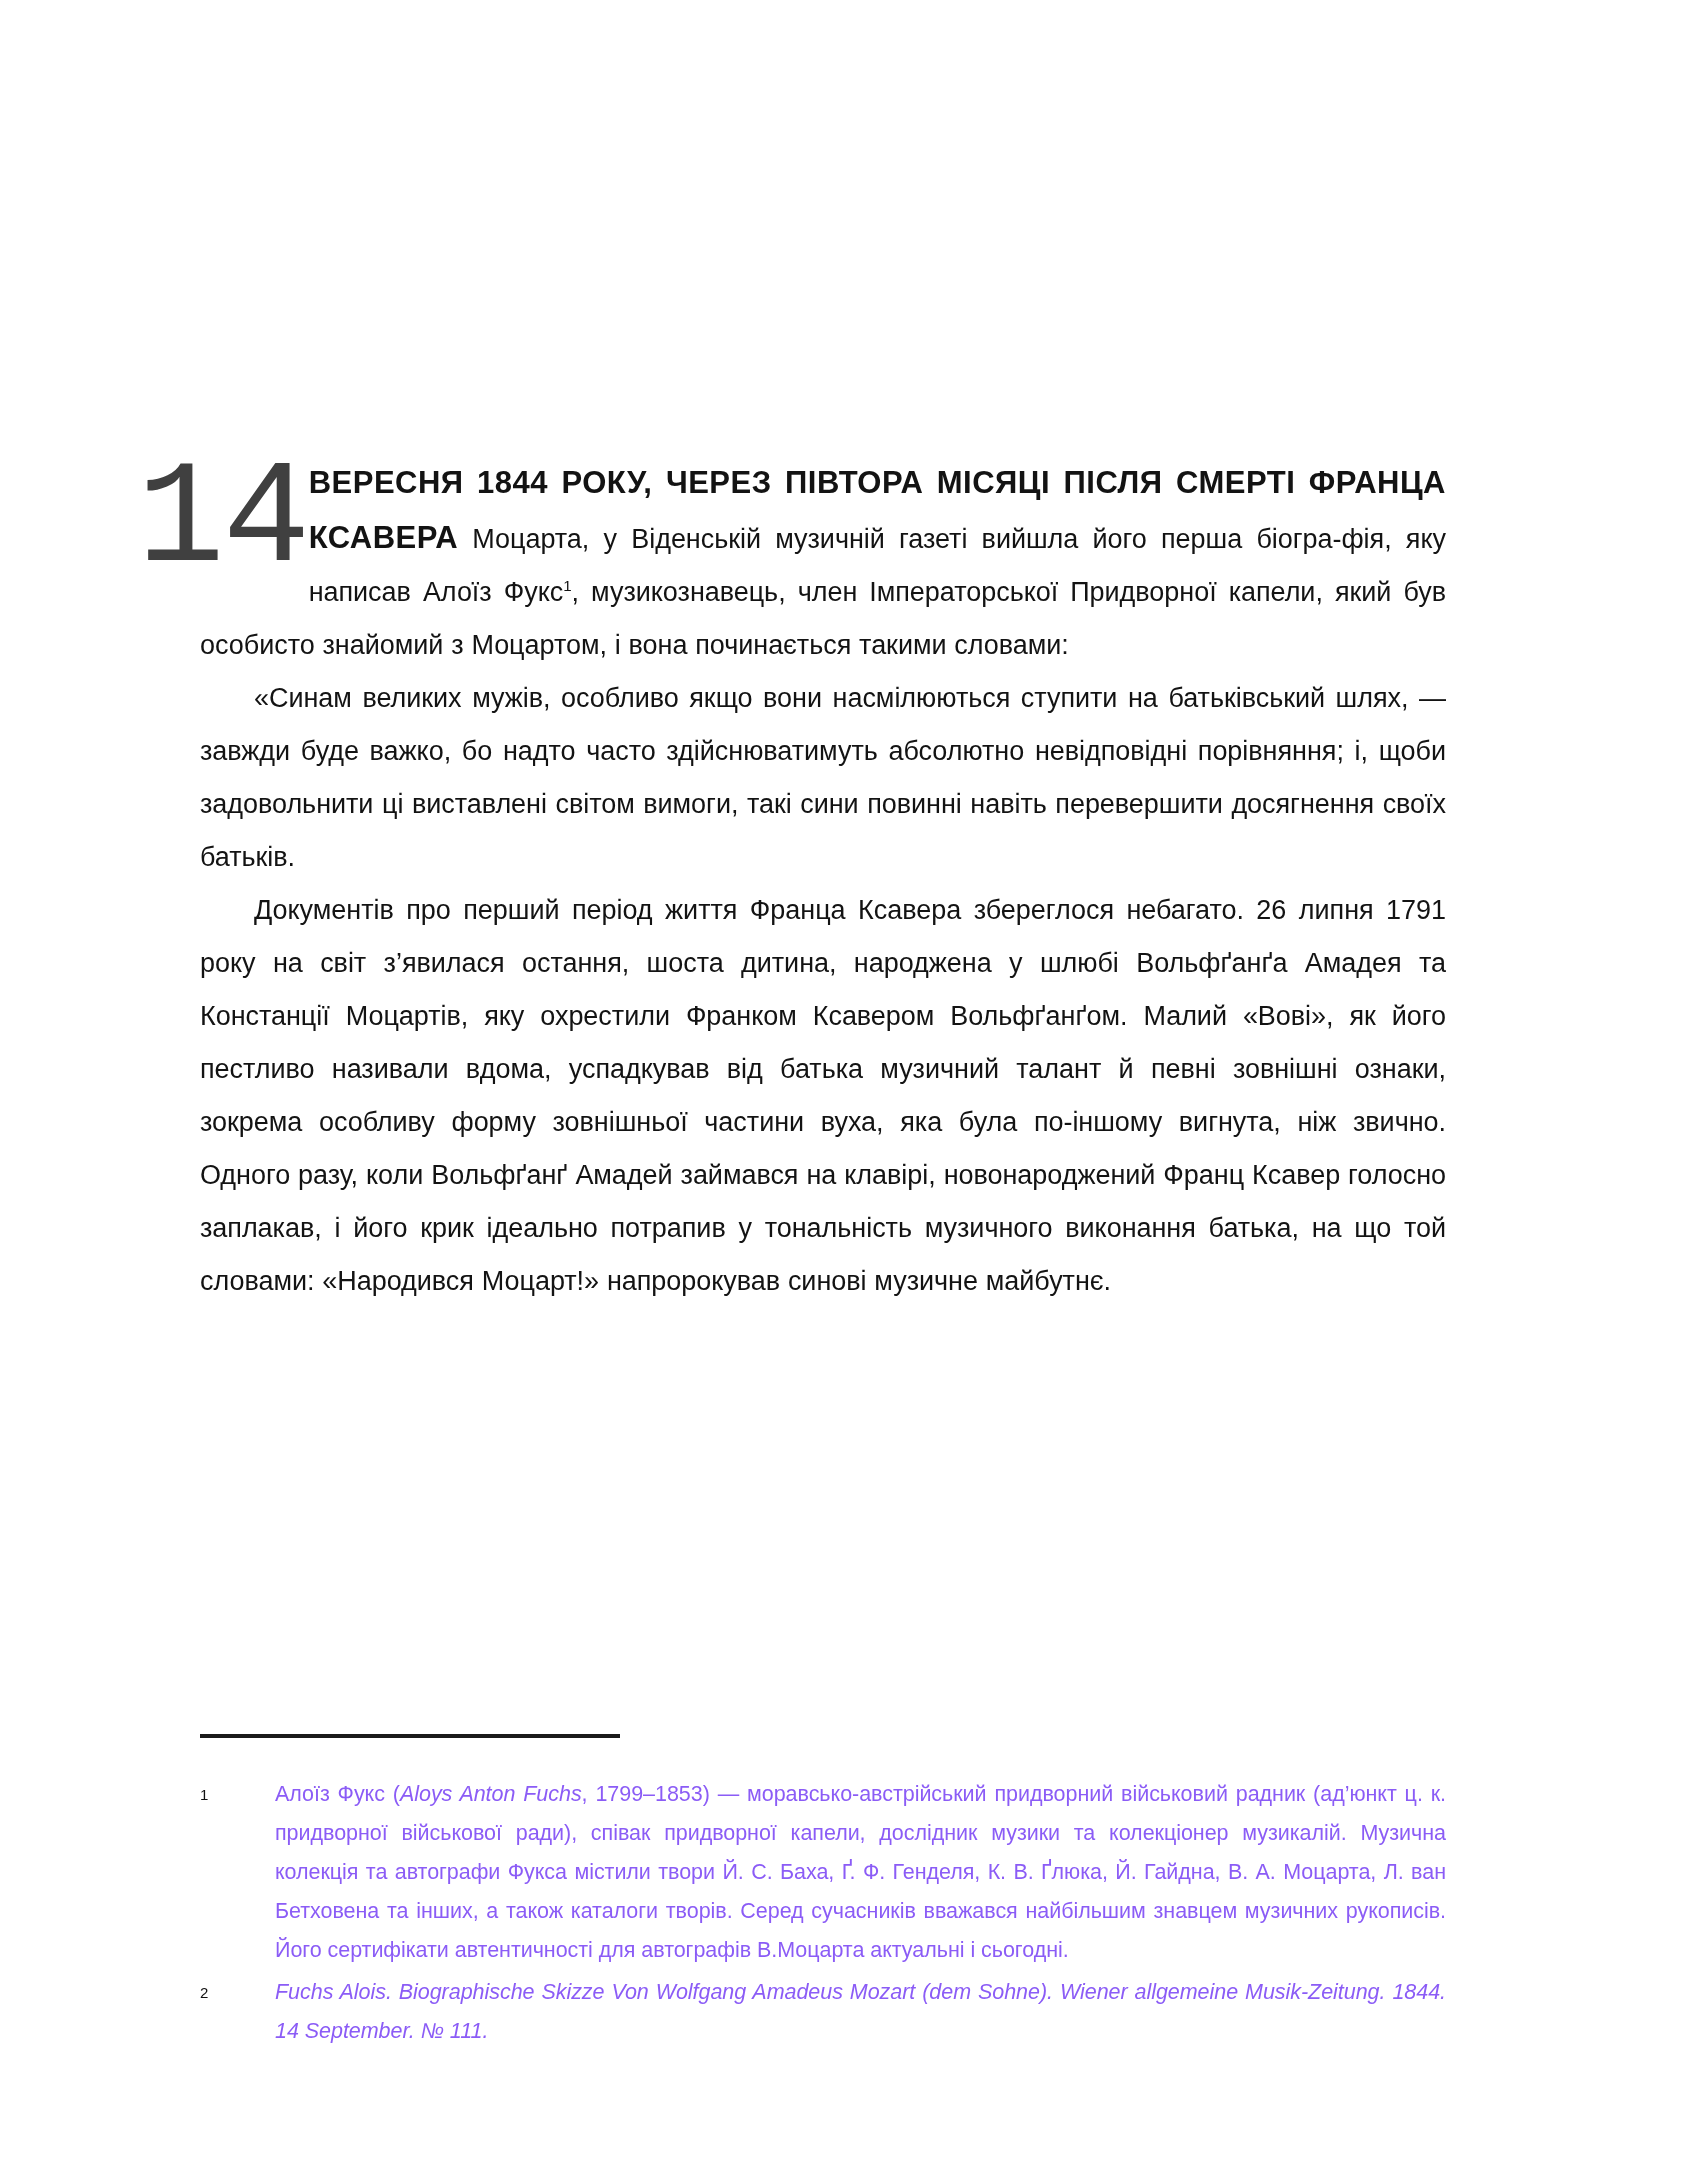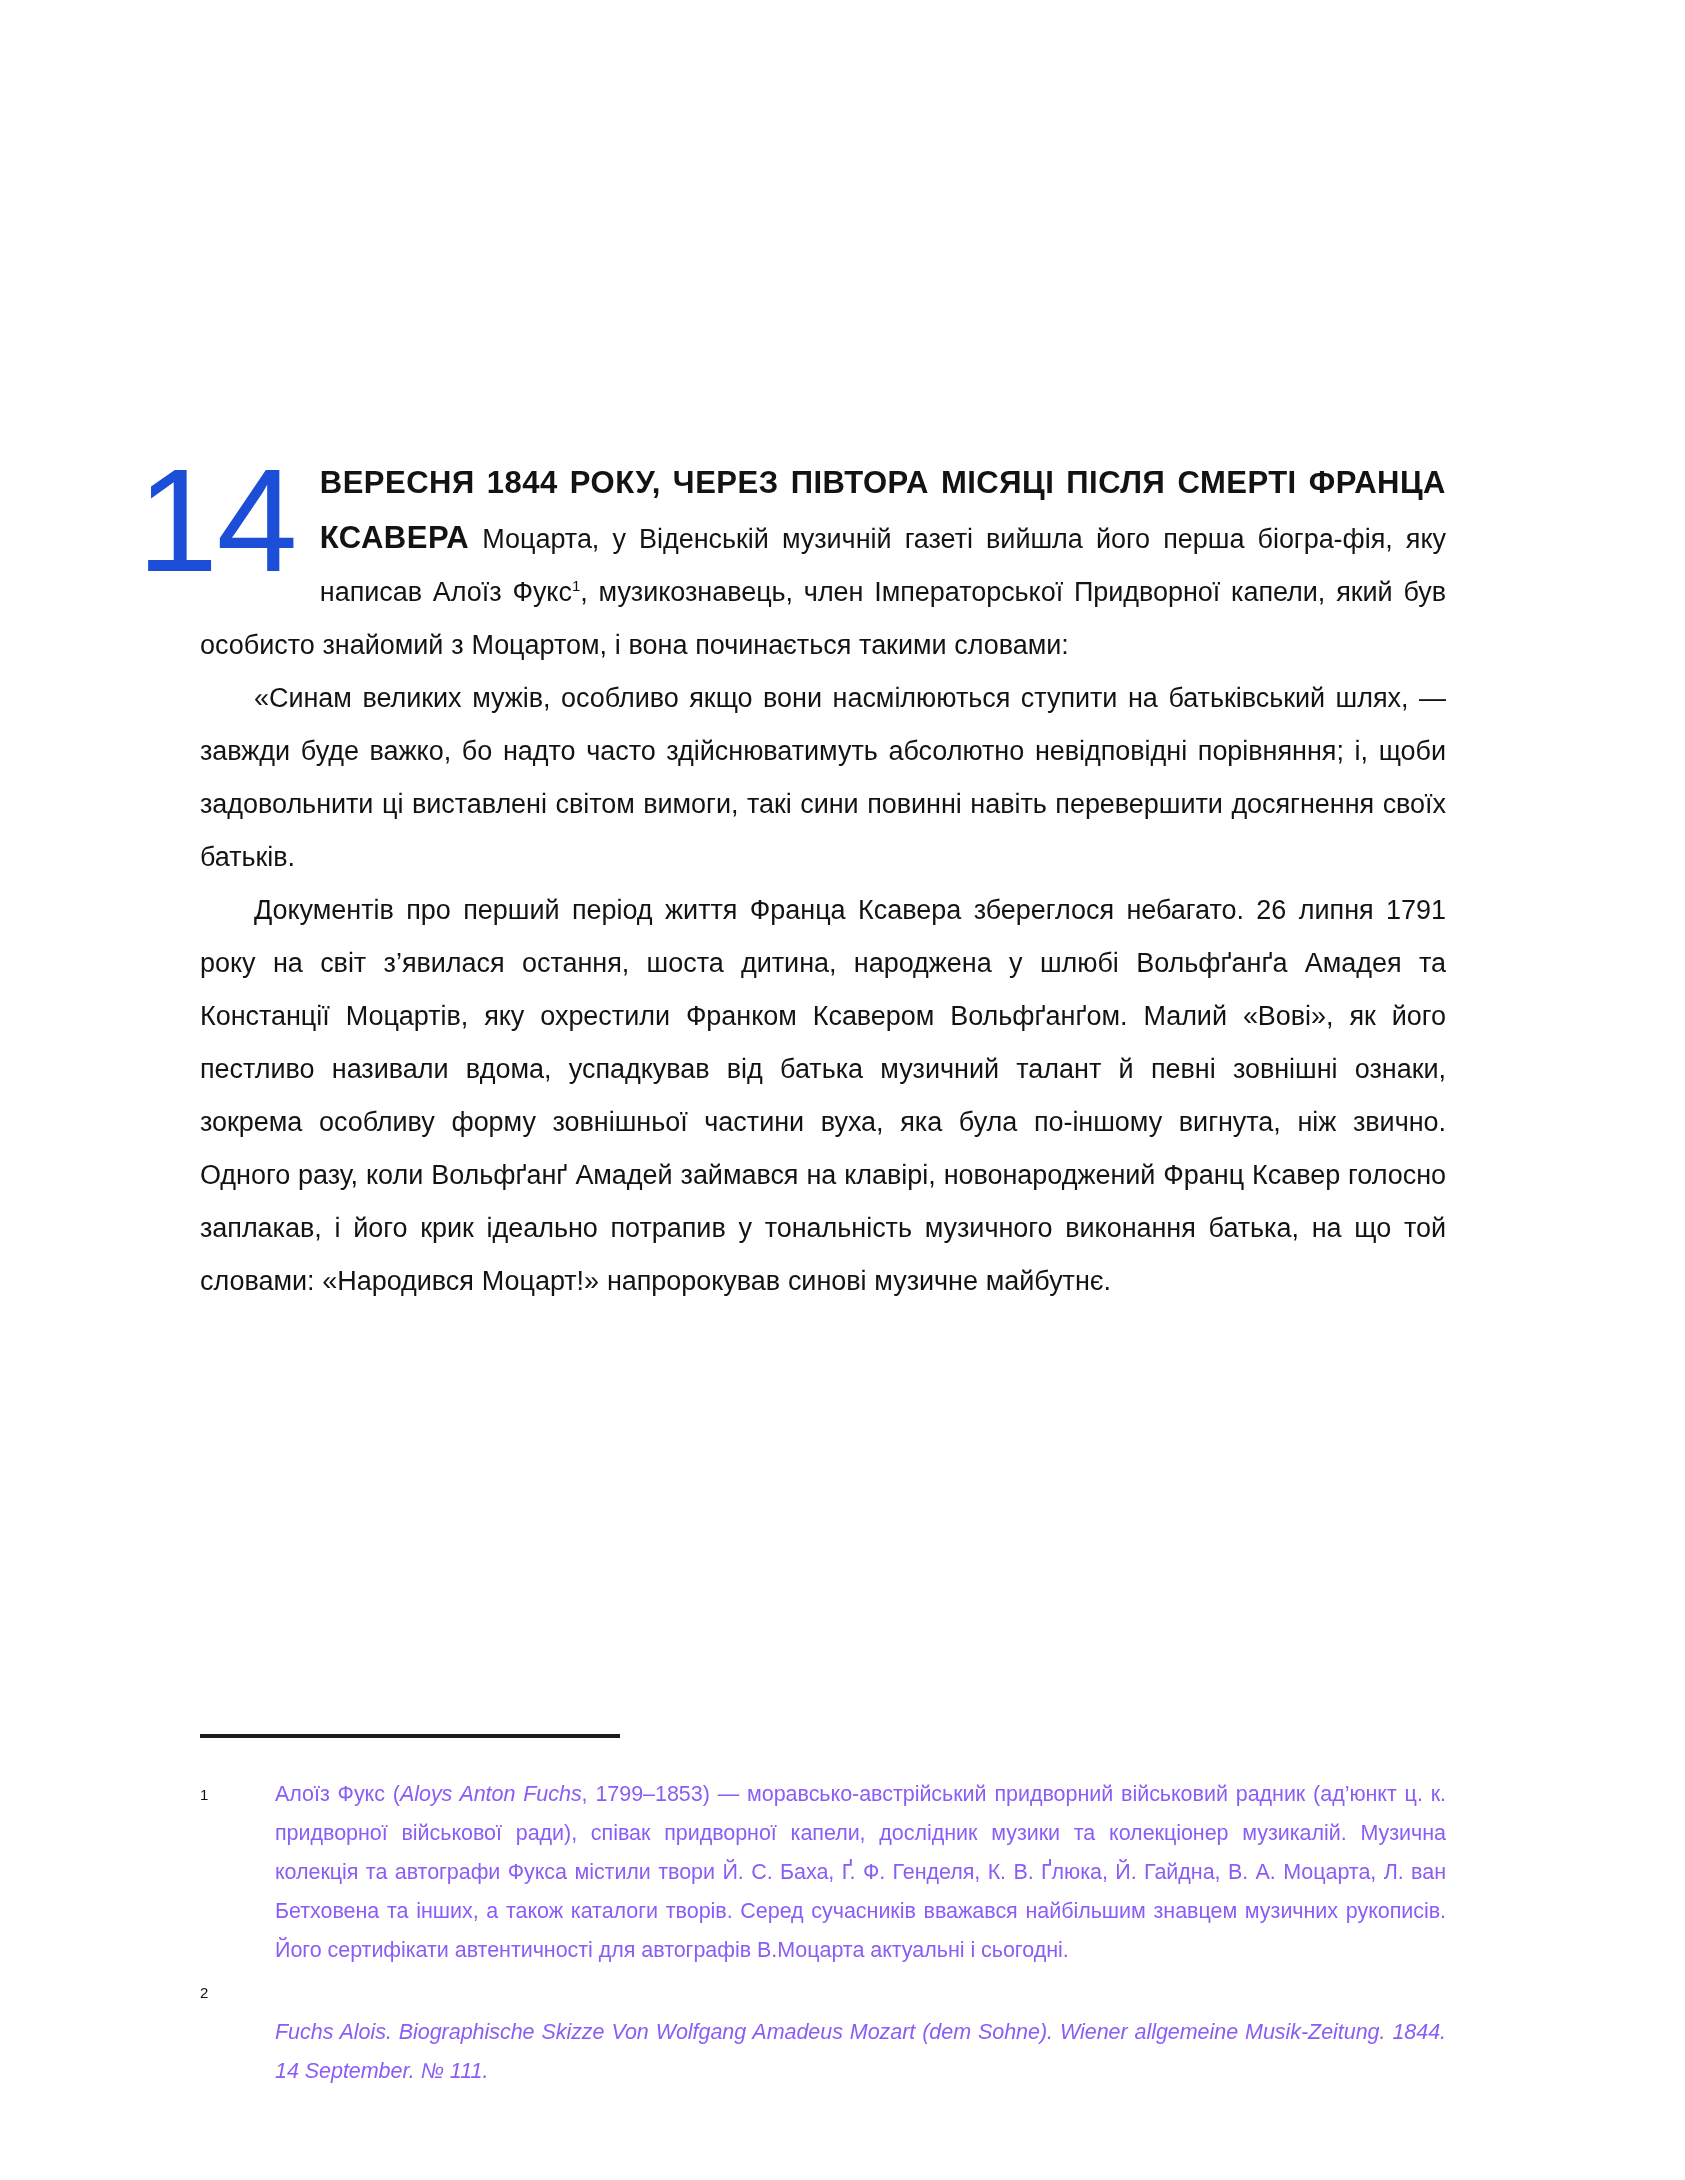--- a/index.html
+++ b/index.html
@@ -45,23 +45,23 @@
 
   .indent { text-indent: 54px; }
 
   
   .dropcap {
     float: left;
     font-size: 146px;
     line-height: 0.96;
     font-weight: 300;
     letter-spacing: -1.8px;
-    margin: -5.3px 24px 0 -63px;
-    color: #1d4ed8;
-    font-family: Liberation Sans, sans-serif;
+    margin: -5.3px 0 0 -63px;
+    color: #404040;
+    font-family: Liberation Mono, monospace;
     -webkit-text-stroke: 0px;
   }
 
   .smallcaps {
     font-size: 31px;
     letter-spacing: 0.5px;
     font-weight: 600;
     text-transform: uppercase;
   }
 
@@ -107,21 +107,21 @@
     flex: 1 1 auto;
     font-size: 21.5px;
     line-height: 39px;
     text-align: justify;
     text-justify: inter-word;
     color: #8b5cf6;
     letter-spacing: -0.04px;
     hyphens: manual;
   }
 
-  .fn-body.italic { font-style: italic; margin-top: 40px; }
+  .fn-body.italic { font-style: italic; }
   .fn-body i { font-style: italic; }
 </style>
 </head>
 <body>
 
 <div class="page">
 
   <div class="text-column">
 
     <p class="body-par">

